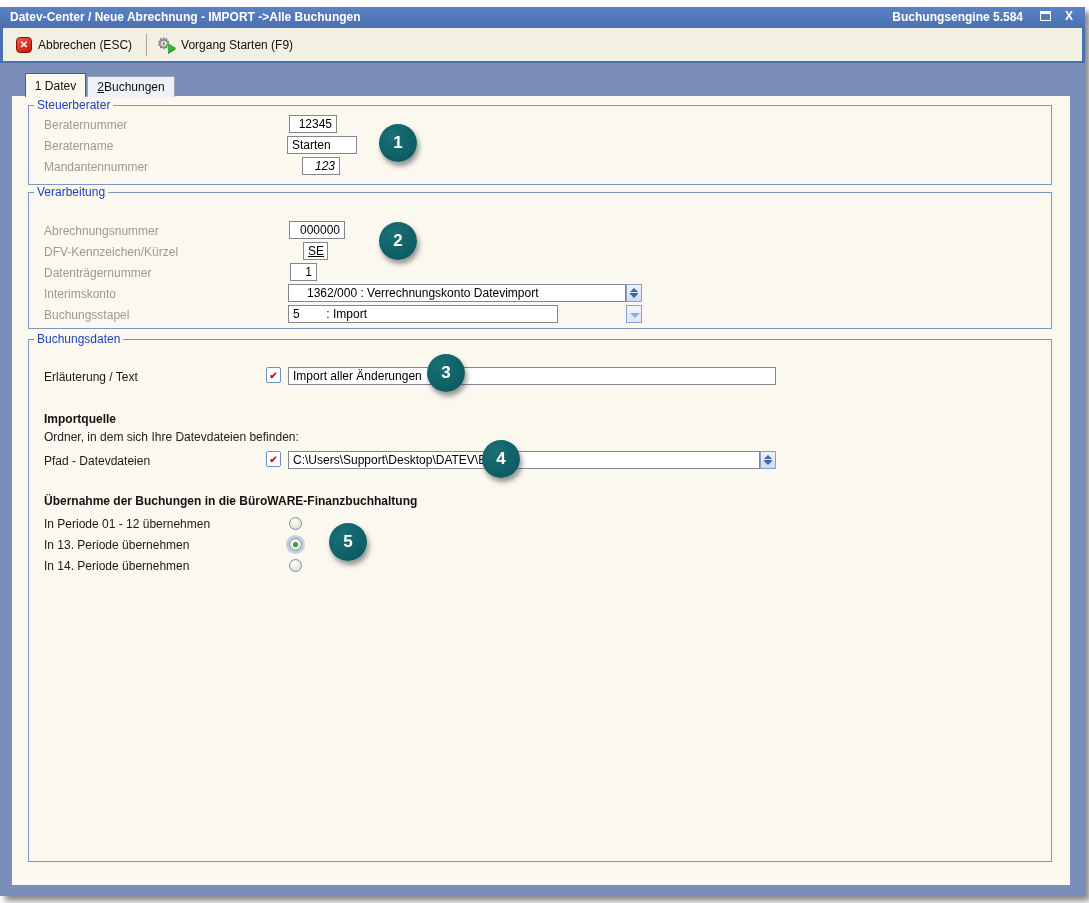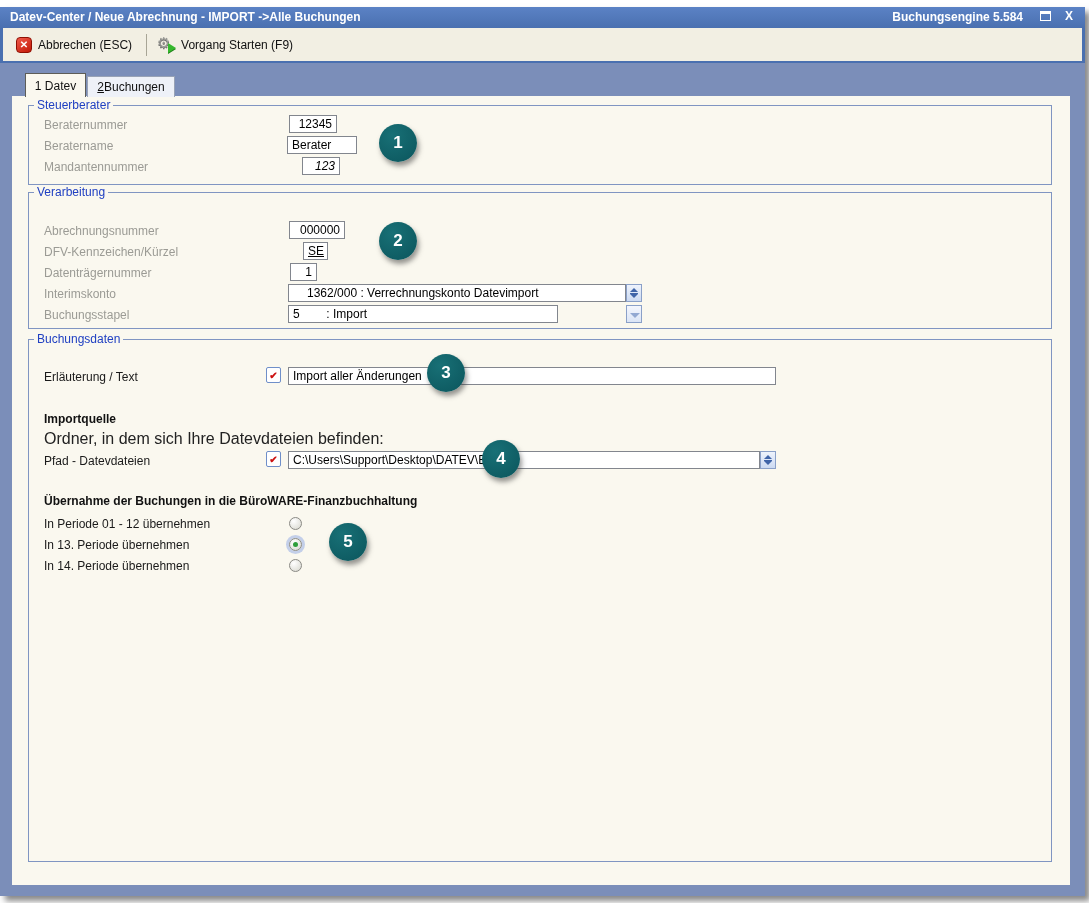--- a/index.html
+++ b/index.html
@@ -44,21 +44,21 @@
                   border:1px solid #98a2b6; border-bottom:none; z-index:2; }
   .accel { text-decoration:underline; }
 
   
   .group { position:absolute; border:1px solid #8095c2; }
   .group-label { position:absolute; left:5px; top:-8px; background:#faf8ef; padding:0 3px;
                  font-size:12px; color:#2040c2; }
   .row-label { position:absolute; font-size:12px; color:#9b9b95; }
   .row-label.dark { color:#1a1a1a; }
   .heading { position:absolute; font-size:12px; font-weight:bold; color:#111; }
-  .hint { position:absolute; font-size:16px; color:#222; }
+  .hint { position:absolute; font-size:12px; color:#222; }
 
   .field { position:absolute; height:18px; background:#fff; border:1px solid #82868e;
            font-size:12px; color:#000; padding:1px 4px 0 4px; white-space:pre; overflow:hidden; }
   .field.num { text-align:right; }
   .field.pad-left { padding-left:18px; }
 
   .sidebtn { position:absolute; width:16px; height:18px; border:1px solid #8aa0c8; cursor:default; }
   .spin { background:linear-gradient(#eef3fc,#ccdaf2); }
   .spin .up { position:absolute; left:3px; top:3px; width:0; height:0;
               border-bottom:4px solid #3f64a8; border-left:4px solid transparent; border-right:4px solid transparent; }
@@ -122,21 +122,21 @@
           <span> Buchungen</span>
       </div>
 
       <div class="client">
 
         <div class="group" style="left:16px; top:9px; width:1024px; height:80px;">
           <span class="group-label">Steuerberater</span>
           <span class="row-label" style="left:15px; top:12px;">Beraternummer</span>
           <div class="field num" style="left:260px; top:9px; width:48px;">12345</div>
           <span class="row-label" style="left:15px; top:33px;">Beratername</span>
-          <div class="field" style="left:258px; top:30px; width:70px;">Berater</div>
+          <div class="field" style="left:258px; top:30px; width:70px;">Starten</div>
           <span class="row-label" style="left:15px; top:54px;">Mandantennummer</span>
           <div class="field num" style="left:273px; top:51px; width:38px;font-style:italic;">123</div>
         </div>
 
         <div class="group" style="left:16px; top:96px; width:1024px; height:137px;">
           <span class="group-label">Verarbeitung</span>
           <span class="row-label" style="left:15px; top:31px;">Abrechnungsnummer</span>
           <div class="field num" style="left:260px; top:28px; width:56px;">000000</div>
           <span class="row-label" style="left:15px; top:52px;">DFV-Kennzeichen/Kürzel</span>
           <div class="field" style="left:274px; top:49px; width:25px;text-decoration:underline;">SE</div>

